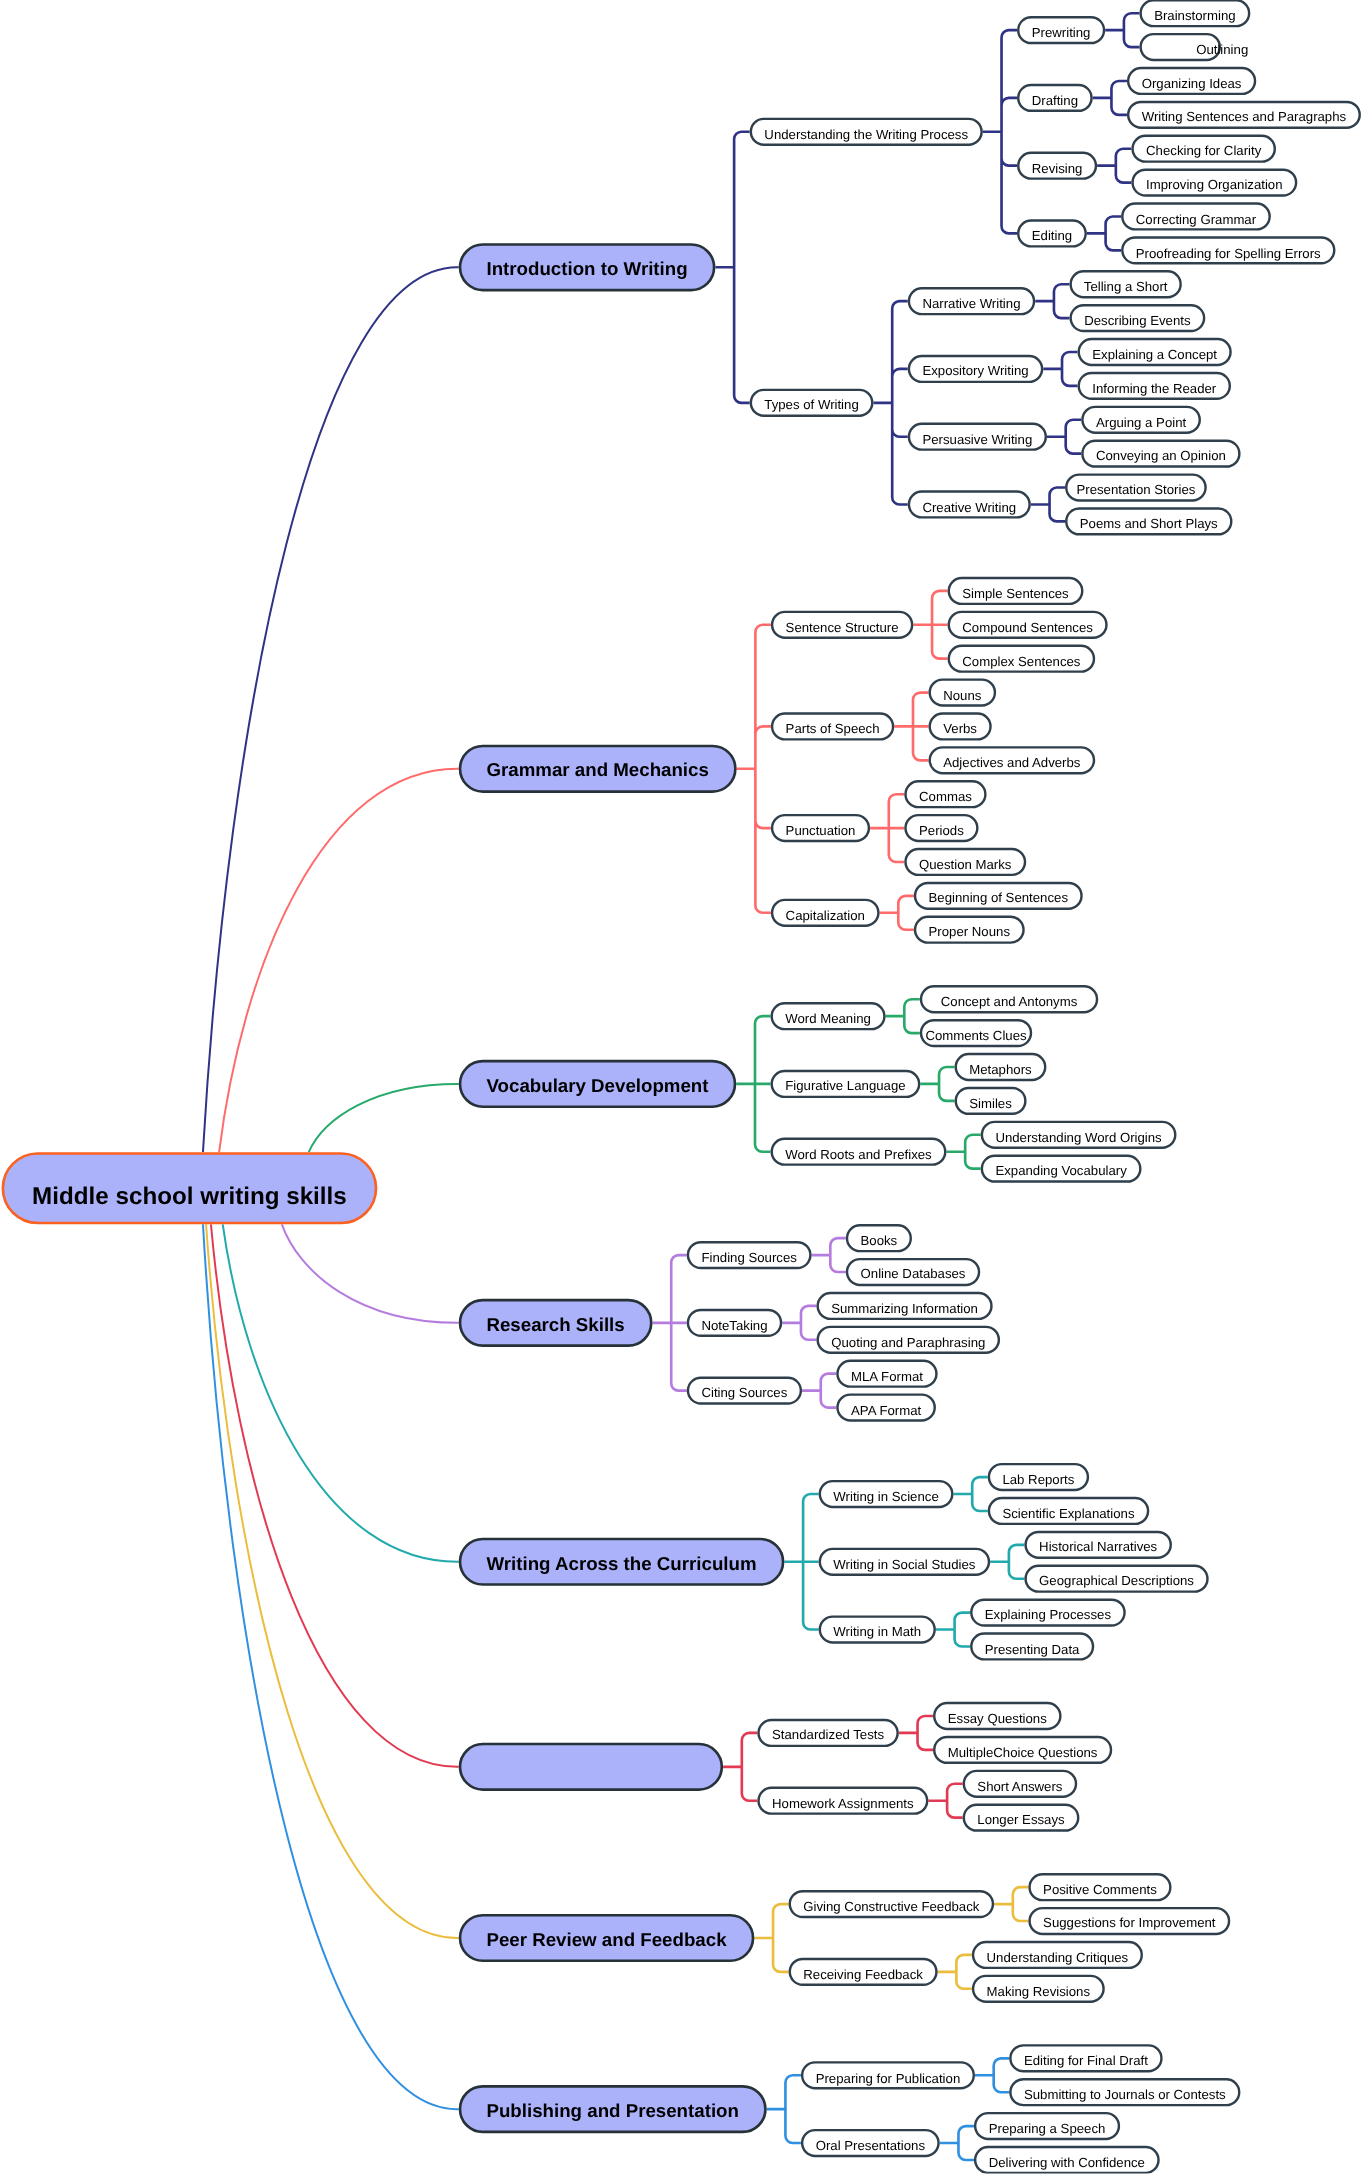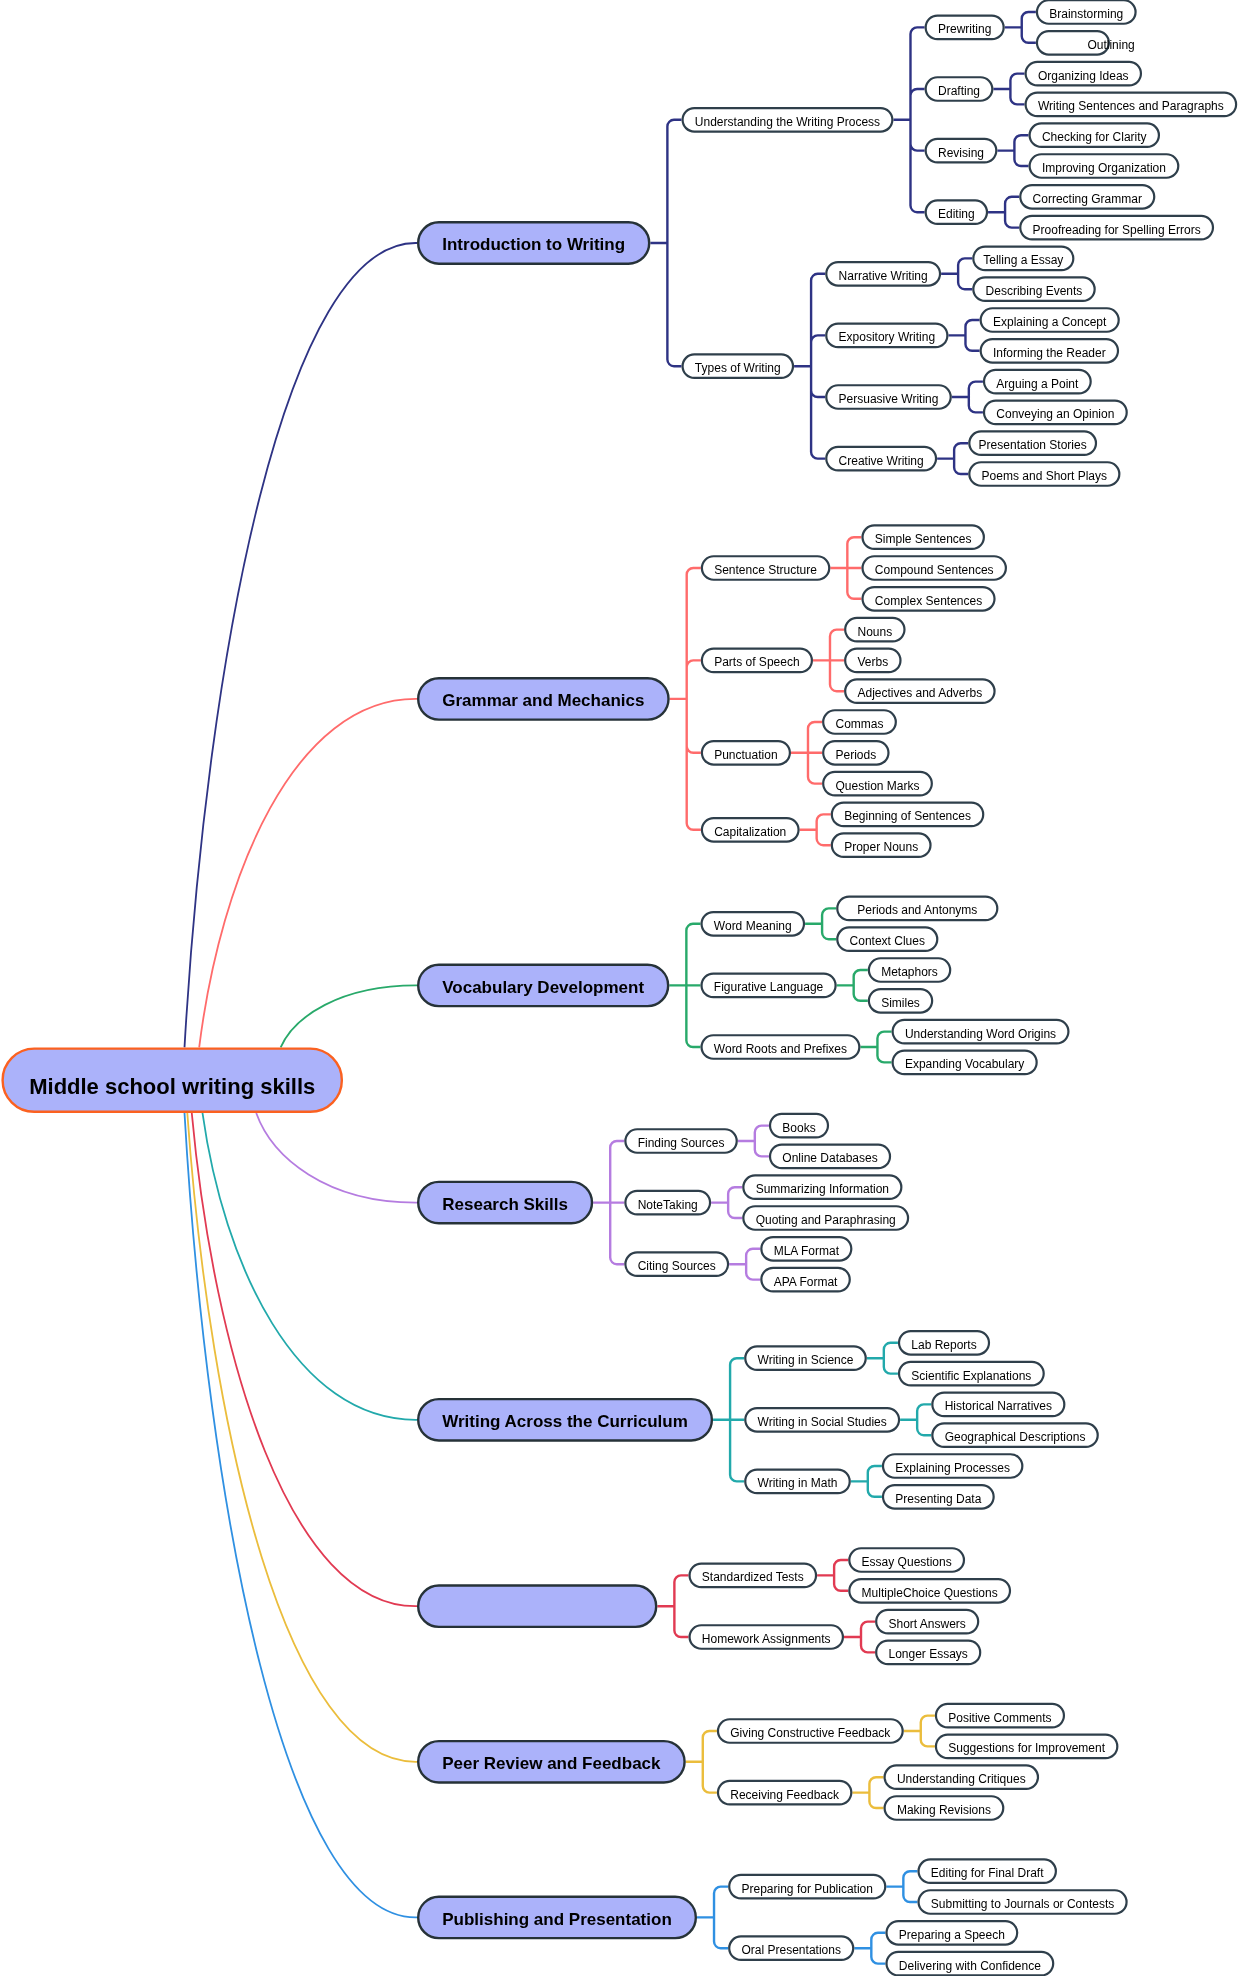--- a/index.html
+++ b/index.html
@@ -218,21 +218,21 @@
       <div class="node deep" style="left: 1019.18px; top: 214.75px; width: 194.89px; height: 25.7px;">
         <span>Proofreading for Spelling Errors</span>
       </div>
       <div class="node deep" style="left: 681.48px; top: 353.35px; width: 112.61px; height: 25.7px;">
         <span>Types of Writing</span>
       </div>
       <div class="node deep" style="left: 825.19px; top: 260.95px; width: 115.94px; height: 25.7px;">
         <span>Narrative Writing</span>
       </div>
       <div class="node deep" style="left: 972.23px; top: 245.55px; width: 102.18px; height: 25.7px;">
-        <span>Telling a Essay</span>
+        <span>Telling a Short</span>
       </div>
       <div class="node deep" style="left: 972.23px; top: 276.35px; width: 123.52px; height: 25.7px;">
         <span>Describing Events</span>
       </div>
       <div class="node deep" style="left: 825.19px; top: 322.55px; width: 123.28px; height: 25.7px;">
         <span>Expository Writing</span>
       </div>
       <div class="node deep" style="left: 979.57px; top: 307.15px; width: 140.22px; height: 25.7px;">
         <span>Explaining a Concept</span>
       </div>
@@ -305,24 +305,24 @@
       <div class="node deep" style="left: 830.75px; top: 832.35px; width: 100.85px; height: 25.7px;">
         <span>Proper Nouns</span>
       </div>
       <div class="node lvl1" style="left: 417px; top: 963.5px; width: 252.36px; height: 43.8px;">
         <span>Vocabulary Development</span>
       </div>
       <div class="node deep" style="left: 700.46px; top: 910.95px; width: 104.63px; height: 25.7px;">
         <span>Word Meaning</span>
       </div>
       <div class="node deep" style="left: 836.19px; top: 895.55px; width: 162.21px; height: 25.7px;">
-        <span>Periods and Antonyms</span>
+        <span>Concept and Antonyms</span>
       </div>
       <div class="node deep" style="left: 836.19px; top: 926.35px; width: 102.18px; height: 25.7px;">
-        <span>Context Clues</span>
+        <span>Comments Clues</span>
       </div>
       <div class="node deep" style="left: 700.46px; top: 972.55px; width: 136.22px; height: 25.7px;">
         <span>Figurative Language</span>
       </div>
       <div class="node deep" style="left: 867.78px; top: 957.15px; width: 83.5px; height: 25.7px;">
         <span>Metaphors</span>
       </div>
       <div class="node deep" style="left: 867.78px; top: 987.95px; width: 65.47px; height: 25.7px;">
         <span>Similes</span>
       </div>

